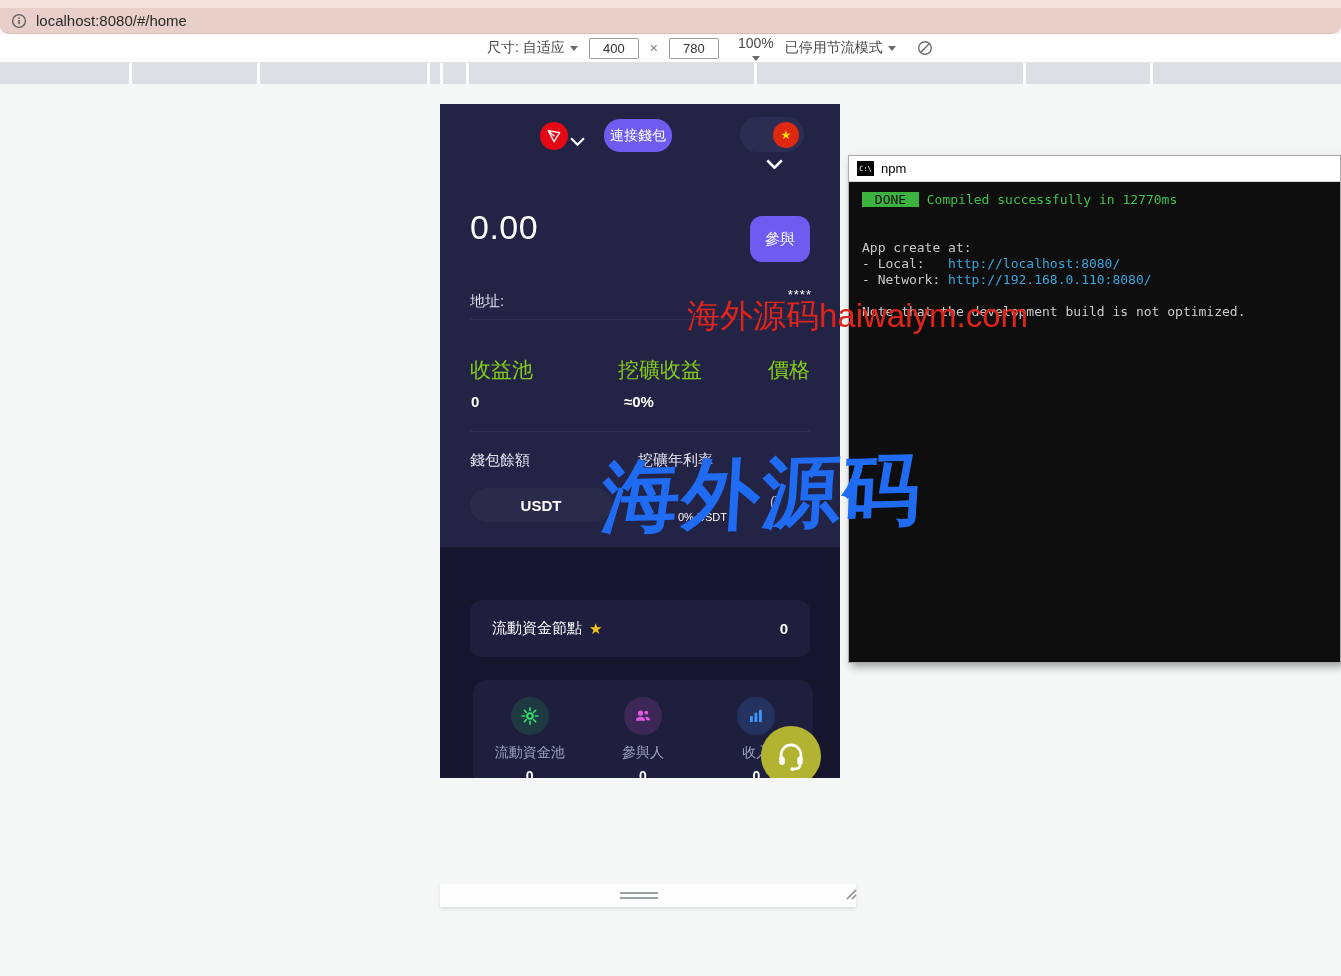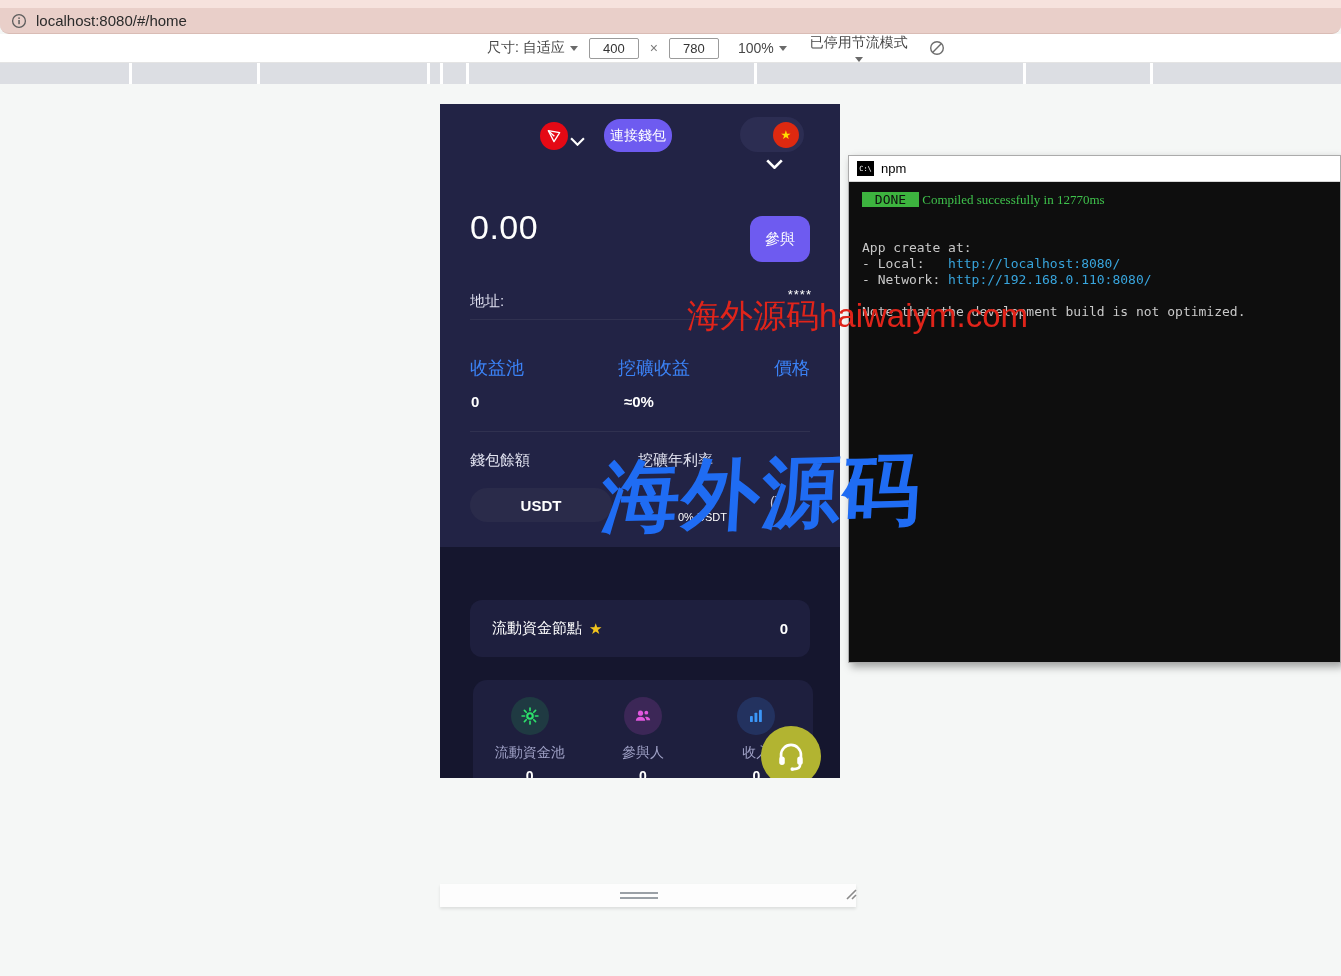--- a/index.html
+++ b/index.html
@@ -50,21 +50,21 @@
   .chev1 { left:130px; top:28px; }
   .connect-btn { left:164px; top:15px; width:68px; height:33px; }
   .flag-pill { left:300px; top:13px; width:64px; height:35px; border-radius:18px; background:#2c2d52; display:flex; align-items:center; justify-content:flex-end; padding-right:5px; }
   .flag-circle { width:26px; height:26px; border-radius:50%; background:#de2910; color:#ffde00; font-size:12px; display:flex; align-items:center; justify-content:center; }
   .chev2 { left:326px; top:51px; }
   .balance-amt { left:30px; top:104px; font-size:34px; font-weight:500; letter-spacing:.5px; }
   .join-btn { left:310px; top:112px; width:60px; height:46px; border-radius:12px; font-size:15px; }
   .addr-label { left:30px; top:188px; font-size:15px; color:#dcdded; }
   .addr-value { right:28px; top:183px; font-size:13px; letter-spacing:1px; color:#fff; }
   .divider { left:30px; width:340px; height:1px; background:#303150; }
-  .muted { color:#3b82f6; font-size:18px; }
+  .muted { color:#84cc16; font-size:21px; }
   .val { color:#ffffff; font-size:15px; font-weight:bold; }
   .wlabel { color:#e3e4f1; font-size:15px; }
   .usdt-pill { left:30px; top:384px; width:142px; height:34px; border-radius:17px; background:#2a2b4a; display:flex; align-items:center; justify-content:center; font-size:15px; font-weight:bold; cursor:pointer; }
   .rate-value { left:238px; top:407px; font-size:11px; font-weight:normal; }
   .rate-extra { left:330px; top:390px; font-size:14px; color:#cdcee0; }
   .bottom-section { left:0; top:443px; width:400px; height:337px; background:#15162e; }
   .node-card {
     left:30px; top:53px; width:340px; height:57px; background:#1e1f3e; border-radius:12px;
     display:flex; align-items:center; justify-content:space-between; padding:0 22px;text-align:right;
   }
@@ -94,21 +94,21 @@
   
   .terminal {
     position:absolute; left:848px; top:155px; width:493px; height:508px;
     background:#0e0e0e; border:1px solid #ababab; box-shadow:3px 4px 8px rgba(0,0,0,.35);
   }
   .term-title { height:26px; background:#ffffff; border-bottom:1px solid #d6d6d6; display:flex; align-items:center; gap:7px; padding-left:8px; font-size:13px; color:#000; }
   .cmd-icon { width:17px; height:15px; background:#000; color:#fff; font-size:7px; font-family:"DejaVu Sans Mono",monospace; display:flex; align-items:center; justify-content:center; }
   .term-body { padding:10px 13px; font-family:"DejaVu Sans Mono",monospace; font-size:13px; line-height:16px; color:#c9c9c9; }
   .term-line { white-space:pre; min-height:16px; }
   .done-badge { background:#3db33f; color:#0e0e0e; padding:0 5px; }
-  .tgreen { color:#3fc24c;font-family:Liberation Serif, serif; }
+  .tgreen { color:#3fc24c; }
   .tblue { color:#38a5dd; }
   .lbl { display:inline-block; width:11ch; }
   
   .wm-red {
     position:absolute; left:687px; top:294px; z-index:40; white-space:nowrap;
     font-size:33px; color:#e0241a; font-weight:400;
   }
   .wm-blue {
     position:absolute; left:602px; top:442px; z-index:40; white-space:nowrap;
     font-size:78px; font-weight:bold; color:#1f6cf3; letter-spacing:2px;
@@ -134,25 +134,25 @@
 
   <div class="devtools-bar">
     <div class="devtools-controls">
       <span class="ctl">
         <span>尺寸: 自适应</span>
         <span class="caret"></span>
       </span>
       <input class="dim" value="400" style="">
       <span style="color:#7a7a7a;">×</span>
       <input class="dim" value="780" style="">
-      <span class="ctl" style="margin-left:8px;">
+      <span class="ctl" style="margin-left:8px;flex-direction:column;">
         <span>100%</span>
         <span class="caret"></span>
       </span>
-      <span class="ctl" style="margin-left:12px;flex-direction:column;">
+      <span class="ctl" style="margin-left:0;">
         <span>已停用节流模式</span>
         <span class="caret"></span>
       </span>
       <span style="margin-left:10px;display:flex;">
         <svg width="16" height="16" viewBox="0 0 16 16">
             <circle cx="8" cy="8" r="6.3" fill="none" stroke="#6d6d6d" stroke-width="1.4"></circle>
             <line x1="3.6" y1="12.4" x2="12.4" y2="3.6" stroke="#6d6d6d" stroke-width="1.4"></line>
           </svg>
       </span>
     </div>

